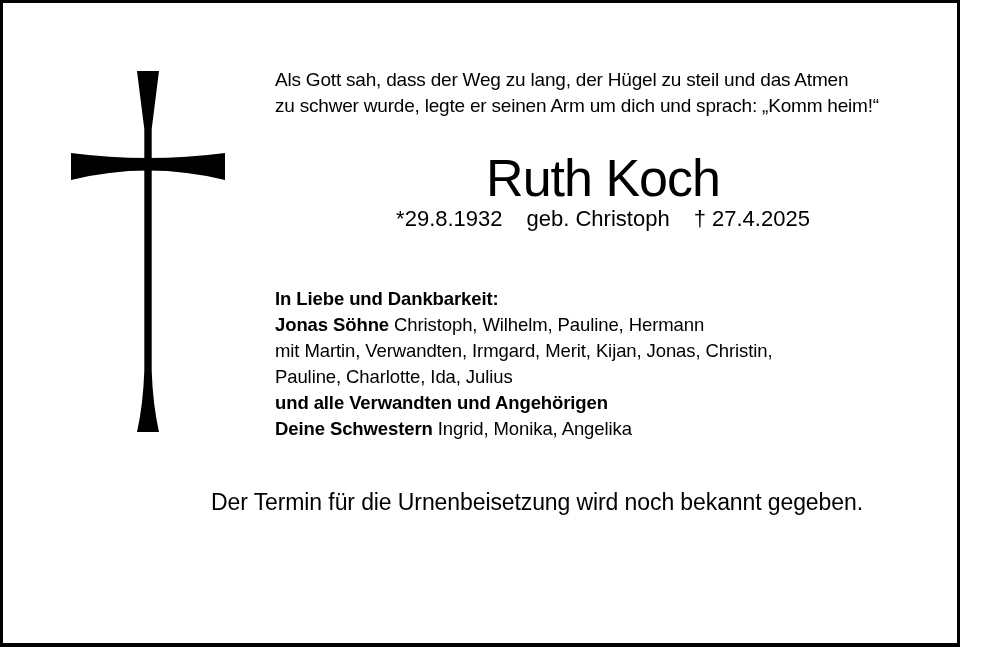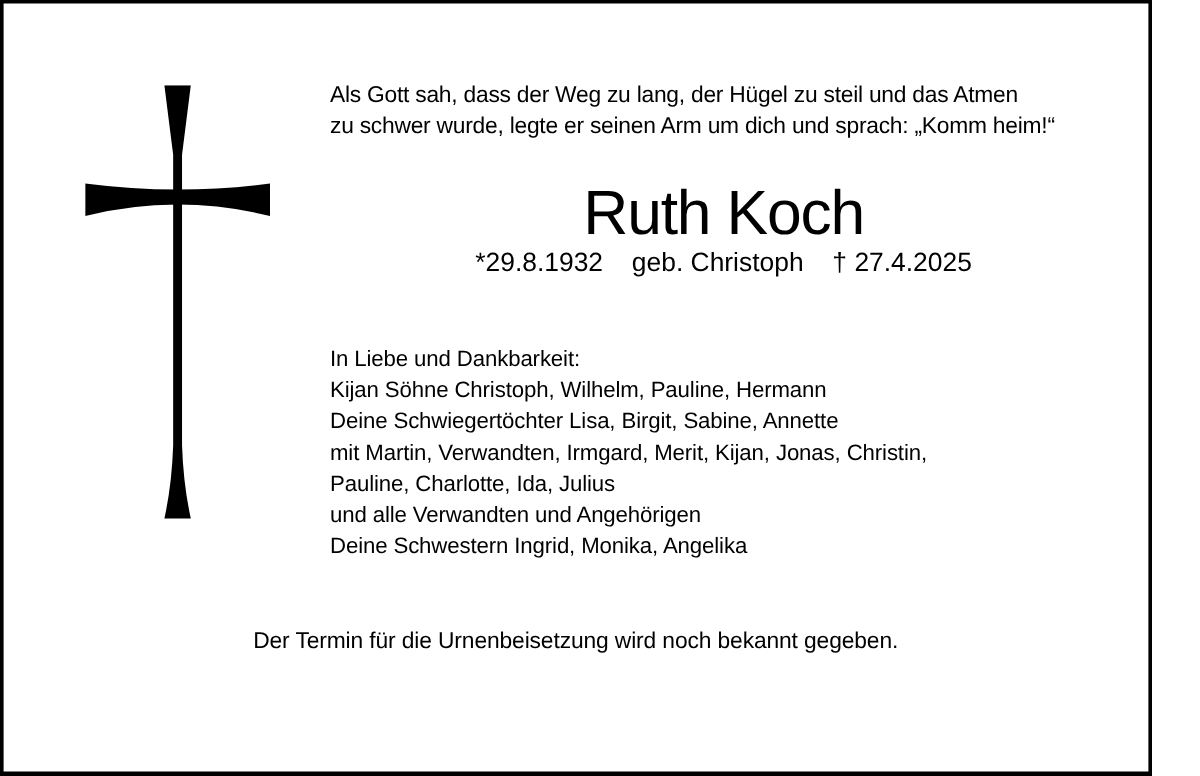--- a/index.html
+++ b/index.html
@@ -57,26 +57,26 @@
   }
   .mourners {
     position: absolute;
     left: 272px;
     top: 283px;
     font-size: 18.5px;
     line-height: 26px;
     letter-spacing: -0.1px;
     white-space: nowrap;
   }
-  .mourners b { font-weight: 400; }
+  .mourners b { font-weight: 700; }
   .footer-note {
     position: absolute;
     left: 208px;
-    top: 520px;
-    font-size: 19px;
+    top: 487px;
+    font-size: 23px;
     line-height: 24px;
     letter-spacing: -0.1px;
     white-space: nowrap;
   }
 </style>
 </head>
 <body>
 
 <div class="page">
 
@@ -93,22 +93,21 @@
   <div class="name">Ruth Koch</div>
 
   <div class="dates">
     <span>*29.8.1932</span>
     <span>geb. Christoph</span>
     <span>† 27.4.2025</span>
   </div>
 
   <div class="mourners">
     <div><b>In Liebe und Dankbarkeit:</b><span></span></div>
-    <div><b>Kijan Söhne</b><span> Christoph, Wilhelm, Pauline, Hermann</span></div>
-    <div><b>Deine Schwiegertöchter</b><span> Lisa, Birgit, Sabine, Annette</span></div>
+    <div><b>Jonas Söhne</b><span> Christoph, Wilhelm, Pauline, Hermann</span></div>
     <div><b></b><span>mit Martin, Verwandten, Irmgard, Merit, Kijan, Jonas, Christin,</span></div>
     <div><b></b><span>Pauline, Charlotte, Ida, Julius</span></div>
     <div><b>und alle Verwandten und Angehörigen</b><span></span></div>
     <div><b>Deine Schwestern</b><span> Ingrid, Monika, Angelika</span></div>
   </div>
 
   <div class="footer-note">Der Termin für die Urnenbeisetzung wird noch bekannt gegeben.</div>
 
 </div>
 

